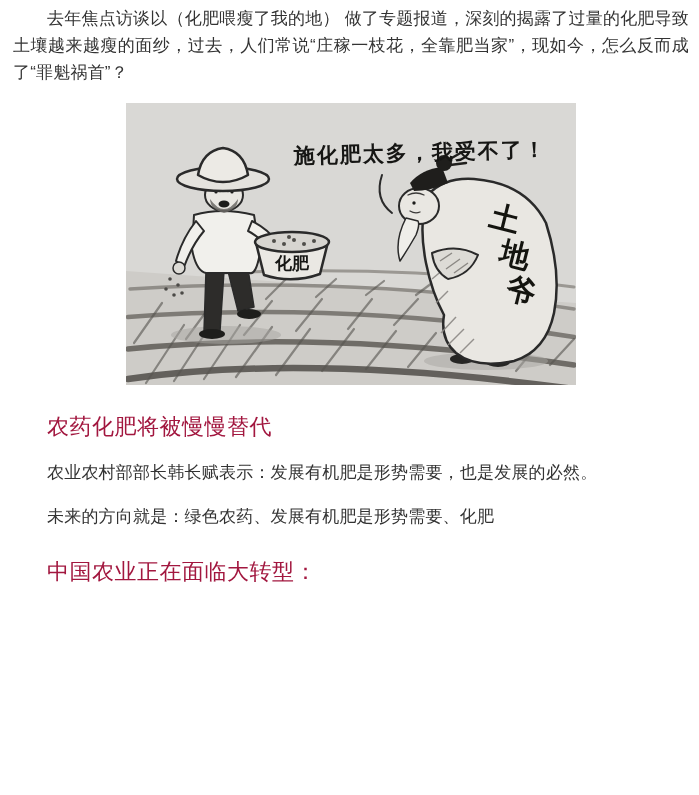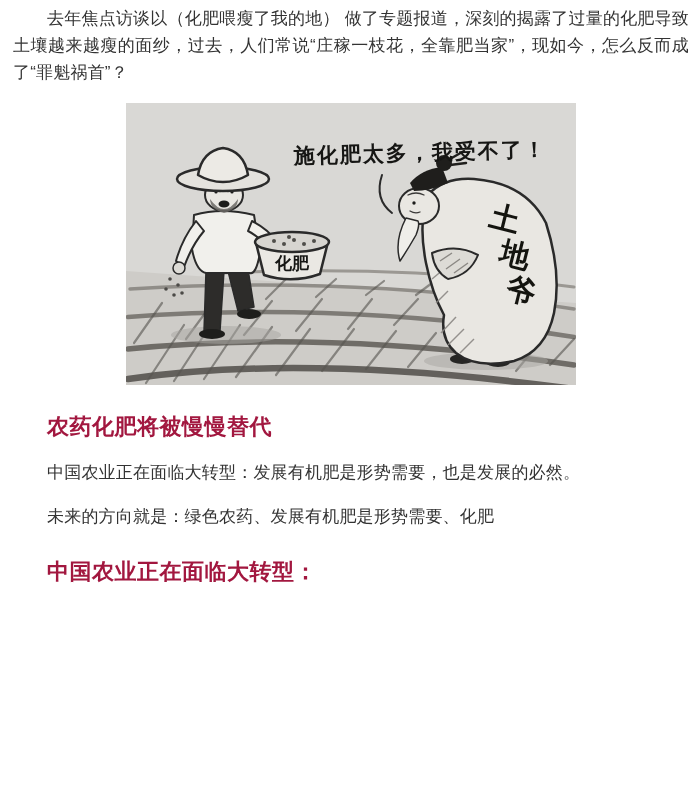--- a/index.html
+++ b/index.html
@@ -9,21 +9,21 @@
     font-family:"Liberation Sans","DejaVu Sans",sans-serif;
     color:#333333;
   }
   .page{width:699px;height:795px;box-sizing:border-box;padding:0 10px 0 13px;}
   .para{
     font-size:17px;line-height:27px;margin:17px 0;
     text-indent:2em;text-align:justify;letter-spacing:0.2px;
   }
   .para:first-child{margin-top:5px;}
   .red-heading{
-    color:#a2173f;font-size:22px;font-weight:bold;line-height:31px;
+    color:#a2173f;font-size:22px;font-weight:normal;line-height:31px;
     margin:26px 0 14px 0;text-indent:1.55em;letter-spacing:0.5px;
   }
   figure.cartoon{
     margin:8px auto 20px auto;width:450px;height:282px;padding:0;
     display:block;cursor:pointer;
   }
   figure.cartoon svg{display:block;}
   .ink{stroke:#2a2a2a;stroke-linecap:round;stroke-linejoin:round;}
 </style>
 </head>
@@ -148,19 +148,19 @@
         <path d="M256,72 Q248,96 266,110" stroke="#2a2a2a" stroke-width="2" fill="none" stroke-linecap="round"></path>
       </g>
     </svg>
   </figure>
 
 
 
 
   <h2 class="red-heading">农药化肥将被慢慢替代</h2>
 
-  <p class="para">中国农业正在面临大转型：发展有机肥是形势需要，也是发展的必然。</p>
+  <p class="para">农业农村部部长韩长赋表示：发展有机肥是形势需要，也是发展的必然。</p>
 
   <p class="para">未来的方向就是：绿色农药、发展有机肥是形势需要、化肥</p>
 
   <h2 class="red-heading">中国农业正在面临大转型：</h2>
 
 </div>
 
 </body></html>

